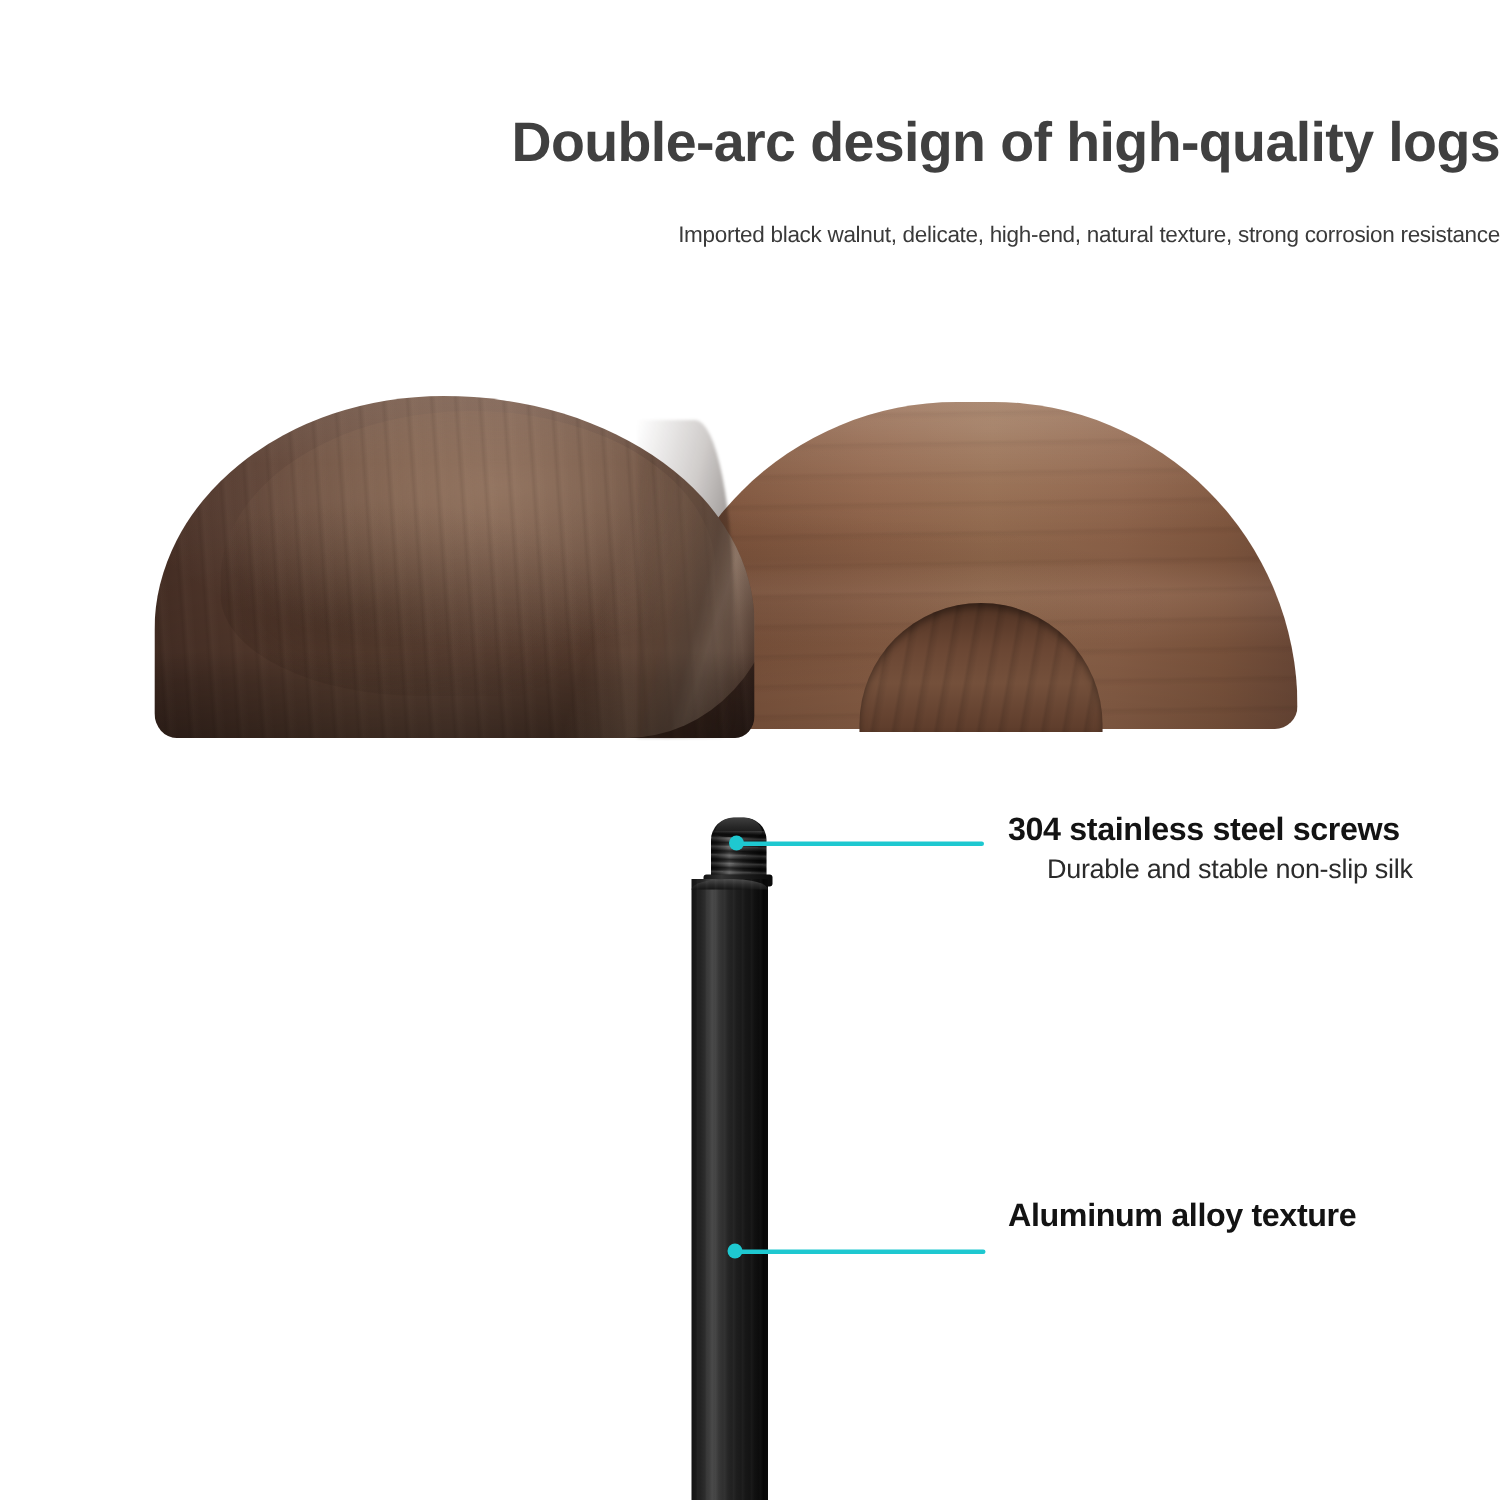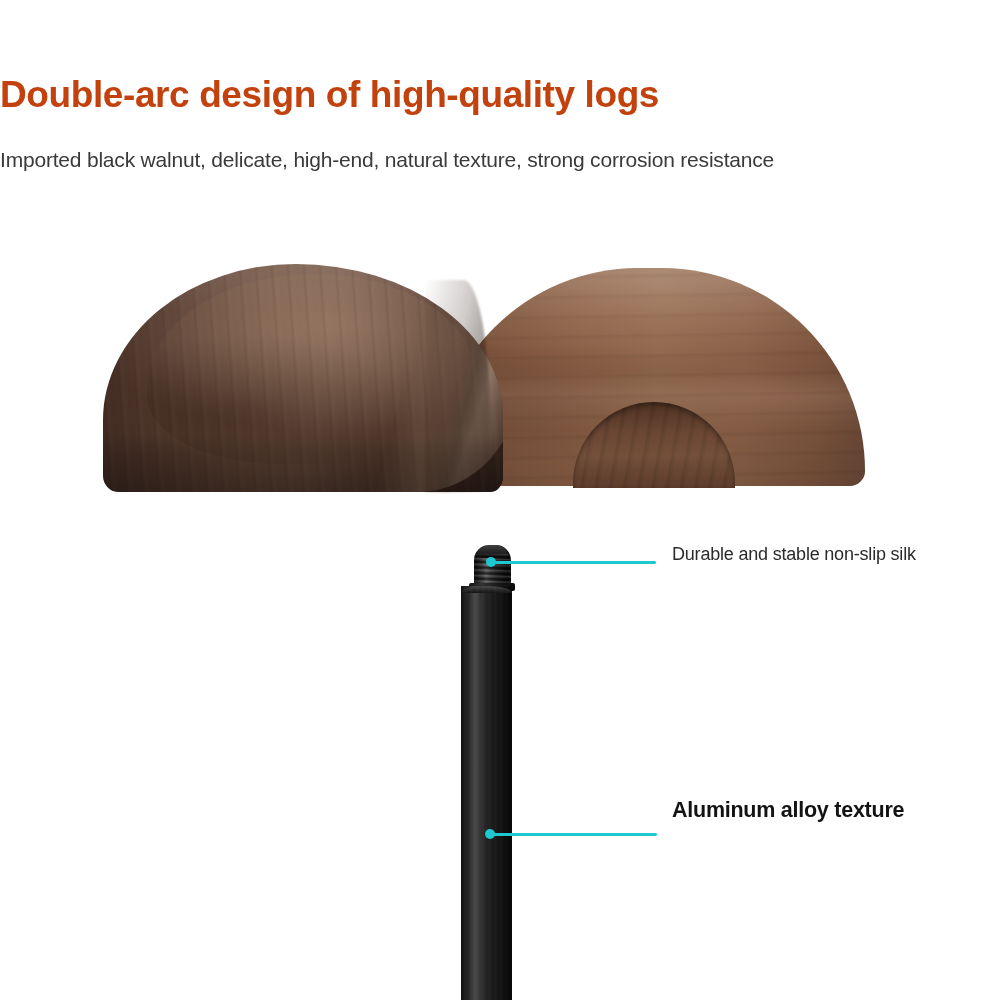--- a/index.html
+++ b/index.html
@@ -15,33 +15,33 @@
     font-family: "Liberation Sans", sans-serif;
     -webkit-font-smoothing: antialiased;
   }
 
   
   .headline {
     position: absolute;
     left: 0;
     top: 74px;
     width: 1000px;
-    text-align: left;
+    text-align: right;
     font-size: 37px;
     font-weight: bold;
-    color: #c2410c;
+    color: #404040;
     letter-spacing: -0.4px;
   }
   .subhead {
     position: absolute;
     left: 0;
     top: 148px;
     width: 1000px;
-    text-align: left;
-    font-size: 21px;
+    text-align: right;
+    font-size: 15px;
     font-weight: 300;
     color: #3a3a3a;
     letter-spacing: -0.2px;
   }
 
   
   .wood-stage {
     position: absolute;
     left: 95px;
     top: 250px;
@@ -341,20 +341,21 @@
     letter-spacing: -0.25px;
     white-space: nowrap;
   }
   .callout-sub {
     font-size: 18px;
     font-weight: 300;
     color: #2b2b2b;
     letter-spacing: -0.2px;
     white-space: nowrap;
     margin-top: 3px;
+    margin-left: 26px;
   }
 </style>
 </head>
 <body>
 
 <div class="headline">Double-arc design of high-quality logs</div>
 <div class="subhead">Imported black walnut, delicate, high-end, natural texture, strong corrosion resistance</div>
 
 <div class="wood-stage">
   <div class="arc-right">
@@ -381,20 +382,21 @@
   <div class="stud-flange"></div>
   <div class="column">
     <div class="topcap"></div>
     <div class="sheen"></div>
   </div>
 </div>
 
 <div class="callout-dot" style="left:486px; top:557px;"></div>
 <div class="callout-line" style="left:494px; top:561px; width:162px;"></div>
 <div class="callout-text" style="left:672px; top:541px;">
+  <div class="callout-title">304 stainless steel screws</div>
   <div class="callout-sub">Durable and stable non-slip silk</div>
 </div>
 
 <div class="callout-dot" style="left:485px; top:829px;"></div>
 <div class="callout-line" style="left:493px; top:833px; width:164px;"></div>
 <div class="callout-text" style="left:672px; top:798px;">
   <div class="callout-title">Aluminum alloy texture</div>
 </div>
 
 </body></html>

